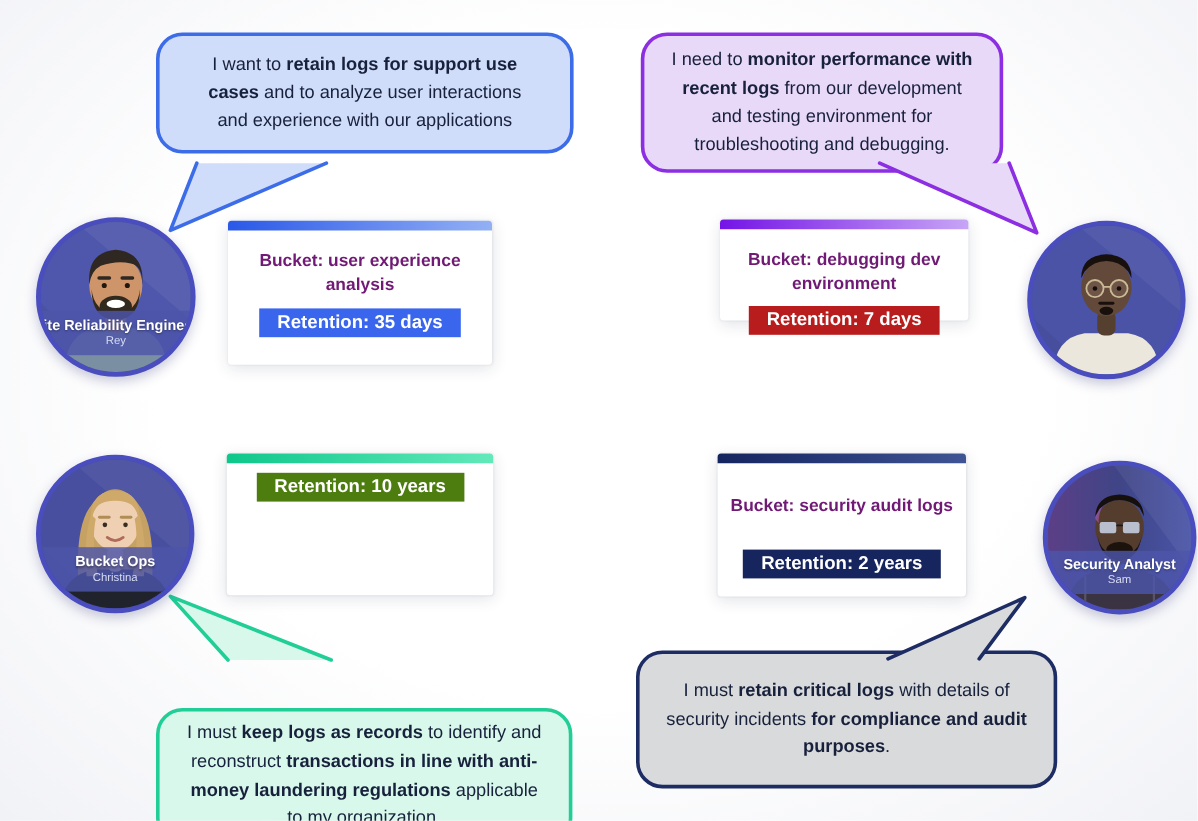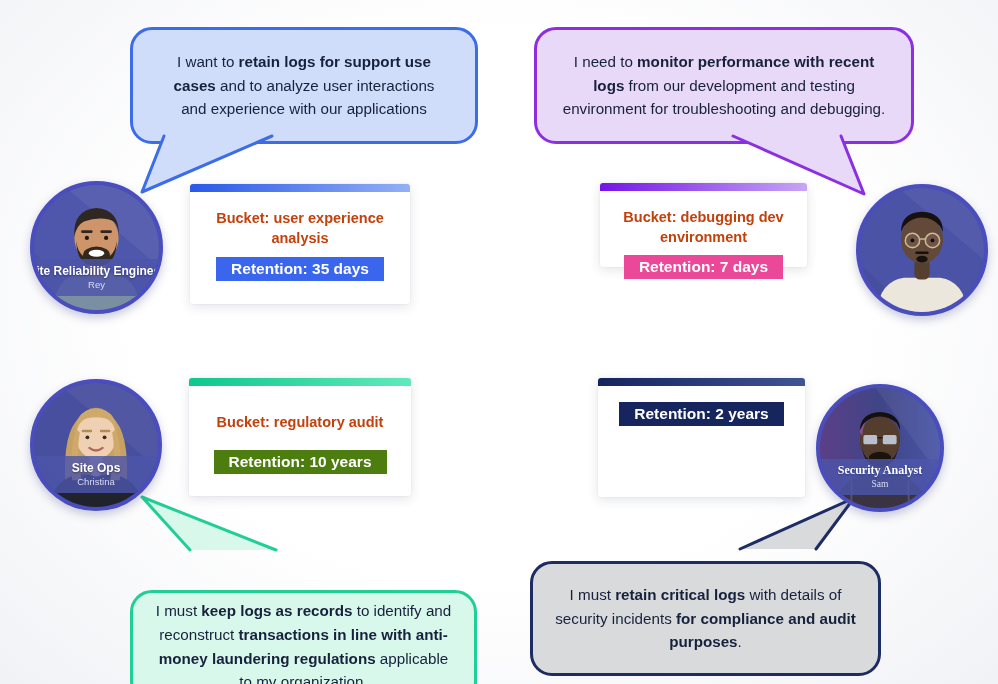--- a/index.html
+++ b/index.html
@@ -44,41 +44,41 @@
     box-shadow:0 3px 12px rgba(30,40,70,.12), 0 0 2px rgba(30,40,70,.08);
     display:flex;flex-direction:column;align-items:center;
   }
   .card-bar{
     height:8px;width:100%;border-radius:3px 3px 0 0;flex:0 0 auto;
     background:linear-gradient(90deg,var(--from,#888),var(--to,#ccc));
   }
   .card-title{
     margin-top:16px;min-height:40px;width:190px;
     display:flex;align-items:center;justify-content:center;
-    font-size:14.5px;font-weight:700;text-align:center;line-height:1.4;color:#c2410c;
+    font-size:14.5px;font-weight:700;text-align:center;line-height:1.4;color:#701a75;
   }
   .badge{
     margin-top:8px;padding:3px 15px;color:#ffffff;font-size:15.5px;font-weight:700;
     white-space:nowrap;
     text-align:right;
   }
 </style>
 </head>
 <body>
 
 <div class="stage">
 
   <svg class="tails" width="998" height="684" viewBox="0 0 998 684">
     <path d="M 164 136 L 142 192 L 272 136" style="fill: rgb(207, 221, 250); stroke: rgb(61, 108, 233);"></path>
     <path d="M 733 136 L 864 194 L 841 136" style="fill: rgb(233, 217, 248); stroke: rgb(140, 46, 226);"></path>
     <path d="M 190 550 L 142 497 L 276 550" style="fill: rgb(216, 248, 235); stroke: rgb(33, 206, 150);"></path>
     <path d="M 740 549 L 854 498 L 816 549" style="fill: rgb(217, 218, 220); stroke: rgb(29, 44, 99);"></path>
   </svg>
 
-  <div class="bubble" style="left: 130px; top: 27px; width: 348px; height: 117px; padding: 17px 26px; background: rgb(207, 221, 250); border-color: rgb(61, 108, 233);">
+  <div class="bubble" style="left: 130px; top: 27px; width: 348px; height: 101px; padding: 17px 26px; background: rgb(207, 221, 250); border-color: rgb(61, 108, 233);">
     <p class="bubble-text"><span>I want to </span><b>retain logs for support use cases</b><span> and to analyze user interactions and experience with our applications</span></p>
   </div>
 
   <div class="avatar" style="left:30px;top:181px;width:133px;height:133px;">
     <svg viewBox="0 0 130 130">
       <rect width="130" height="130" fill="#4e57ab"></rect>
       <polygon points="30,0 130,0 130,85" fill="rgba(255,255,255,0.06)"></polygon>
       <polygon points="0,130 0,70 60,130" fill="rgba(0,0,0,0.05)"></polygon>
       <path d="M20 130 Q22 96 48 92 L82 92 Q108 96 110 130 Z" fill="#7b8fa2"></path>
       <rect x="56" y="72" width="18" height="24" rx="7" fill="#c08a63"></rect>
@@ -97,21 +97,21 @@
       <div class="avatar-name">Rey</div>
     </div>
   </div>
 
   <div class="card" style="left:190px;top:184px;width:220px;height:120px;">
     <div class="card-bar" style="--from: #2a58e8; --to: #93b0f5;"></div>
     <div class="card-title">Bucket: user experience analysis</div>
     <div class="badge" style="background: rgb(58, 102, 238);">Retention: 35 days</div>
   </div>
 
-  <div class="bubble" style="left: 534px; top: 27px; width: 380px; height: 117px; padding: 0px 20px; background: rgb(233, 217, 248); border-color: rgb(140, 46, 226);">
+  <div class="bubble" style="left: 534px; top: 27px; width: 302px; height: 117px; padding: 0px 20px; background: rgb(233, 217, 248); border-color: rgb(140, 46, 226);">
     <p class="bubble-text"><span>I need to </span><b>monitor performance with recent logs</b><span> from our development and testing environment for troubleshooting and debugging.</span></p>
   </div>
 
   <div class="avatar" style="left:856px;top:184px;width:132px;height:132px;">
     <svg viewBox="0 0 130 130">
       <rect width="130" height="130" fill="#4a53a6"></rect>
       <polygon points="40,0 130,0 130,75" fill="rgba(255,255,255,0.05)"></polygon>
       <polygon points="0,130 0,80 55,130" fill="rgba(0,0,0,0.05)"></polygon>
       <path d="M18 130 Q20 98 46 94 L84 94 Q110 98 112 130 Z" fill="#ebe7dc"></path>
       <rect x="57" y="74" width="16" height="22" rx="6" fill="#55402f"></rect>
@@ -123,21 +123,21 @@
       <circle cx="55" cy="55" r="2" fill="#140d08"></circle>
       <circle cx="76" cy="55" r="2" fill="#140d08"></circle>
       <rect x="58" y="66.5" width="14" height="2.6" rx="1.3" fill="#17100c"></rect>
       <ellipse cx="65" cy="74.5" rx="6" ry="3.5" fill="#17100c"></ellipse>
     </svg>
   </div>
 
   <div class="card" style="left:600px;top:183px;width:207px;height:84px;">
     <div class="card-bar" style="--from: #7414e6; --to: #c7a5f6;"></div>
     <div class="card-title">Bucket: debugging dev environment</div>
-    <div class="badge" style="background: #ec4899;">Retention: 7 days</div>
+    <div class="badge" style="background: #b91c1c;">Retention: 7 days</div>
   </div>
 
   <div class="avatar" style="left:30px;top:379px;width:132px;height:132px;">
     <svg viewBox="0 0 130 130">
       <rect width="130" height="130" fill="#484f9f"></rect>
       <polygon points="25,0 130,0 130,90" fill="rgba(255,255,255,0.05)"></polygon>
       <polygon points="0,130 0,75 58,130" fill="rgba(0,0,0,0.05)"></polygon>
       <path d="M34 122 Q28 60 44 40 Q54 26 65 26 Q76 26 86 40 Q102 60 96 122 Z" fill="#c5a163"></path>
       <path d="M16 130 Q20 100 48 96 L82 96 Q110 100 114 130 Z" fill="#20222c"></path>
       <rect x="58" y="76" width="14" height="22" rx="6" fill="#e9c6a8"></rect>
@@ -145,36 +145,35 @@
       <path d="M44 60 Q40 28 65 27 Q90 28 86 60 Q86 40 74 37 Q65 35 56 37 Q44 40 44 60 Z" fill="#cfa96a"></path>
       <path d="M44 48 Q37 70 40 102 L50 102 Q44 72 48 52 Z" fill="#cfa96a"></path>
       <path d="M86 48 Q93 70 90 102 L80 102 Q86 72 82 52 Z" fill="#cfa96a"></path>
       <rect x="50" y="49" width="11" height="2.6" rx="1.3" fill="#b08d55"></rect>
       <rect x="69" y="49" width="11" height="2.6" rx="1.3" fill="#b08d55"></rect>
       <circle cx="56" cy="57" r="2" fill="#3a2c20"></circle>
       <circle cx="74" cy="57" r="2" fill="#3a2c20"></circle>
       <path d="M58 68 Q65 73.5 72 68" stroke="#b06a5a" stroke-width="2.4" fill="none" stroke-linecap="round"></path>
     </svg>
     <div class="avatar-banner">
-      <div class="avatar-role">Site Ops</div>
+      <div class="avatar-role">Bucket Ops</div>
       <div class="avatar-name">Christina</div>
     </div>
   </div>
 
   <div class="card" style="left:189px;top:378px;width:222px;height:118px;">
     <div class="card-bar" style="--from: #0ec78b; --to: #62e9ba;"></div>
-    <div class="card-title">Bucket: regulatory audit</div>
     <div class="badge" style="background: #4d7c0f;">Retention: 10 years</div>
   </div>
 
   <div class="bubble" style="left: 130px; top: 542px; width: 347px; height: 113px; padding: 0px 20px; background: rgb(216, 248, 235); border-color: rgb(33, 206, 150); margin-top: 48px;">
     <p class="bubble-text"><span>I must </span><b>keep logs as records</b><span> to identify and reconstruct </span><b>transactions in line with anti-money laundering regulations</b><span> applicable to my organization.</span></p>
   </div>
 
-  <div class="avatar" style="left:816px;top:384px;width:128px;height:128px;font-family:Liberation Serif, serif;">
+  <div class="avatar" style="left:869px;top:384px;width:128px;height:128px;">
     <svg viewBox="0 0 130 130">
       <defs>
         <linearGradient id="sambg" x1="0" y1="0" x2="1" y2="0">
           <stop offset="0" stop-color="#5c3f86"></stop>
           <stop offset="0.5" stop-color="#3f4586"></stop>
           <stop offset="1" stop-color="#4a55a8"></stop>
         </linearGradient>
       </defs>
       <rect width="130" height="130" fill="url(#sambg)"></rect>
       <polygon points="60,0 130,0 130,95" fill="rgba(255,255,255,0.06)"></polygon>
@@ -193,20 +192,21 @@
       <rect x="24" y="89" width="82" height="5" rx="2" fill="#4a74d8" opacity="0.9"></rect>
     </svg>
     <div class="avatar-banner">
       <div class="avatar-role">Security Analyst</div>
       <div class="avatar-name">Sam</div>
     </div>
   </div>
 
   <div class="card" style="left:598px;top:378px;width:207px;height:119px;">
     <div class="card-bar" style="--from: #14245f; --to: #3f5494;"></div>
+    <div class="card-title">Bucket: security audit logs</div>
     <div class="badge" style="background: rgb(22, 37, 94); margin-top: 16px;">Retention: 2 years</div>
   </div>
 
-  <div class="bubble" style="left: 530px; top: 542px; width: 351px; height: 115px; padding: 0px 16px; background: rgb(217, 218, 220); border-color: rgb(29, 44, 99); margin-top: 19px;">
+  <div class="bubble" style="left: 530px; top: 542px; width: 351px; height: 115px; padding: 0px 16px; background: rgb(217, 218, 220); border-color: rgb(29, 44, 99);">
     <p class="bubble-text"><span>I must </span><b>retain critical logs</b><span> with details of security incidents </span><b>for compliance and audit purposes</b><span>.</span></p>
   </div>
 
 </div>
 
 </body></html>

